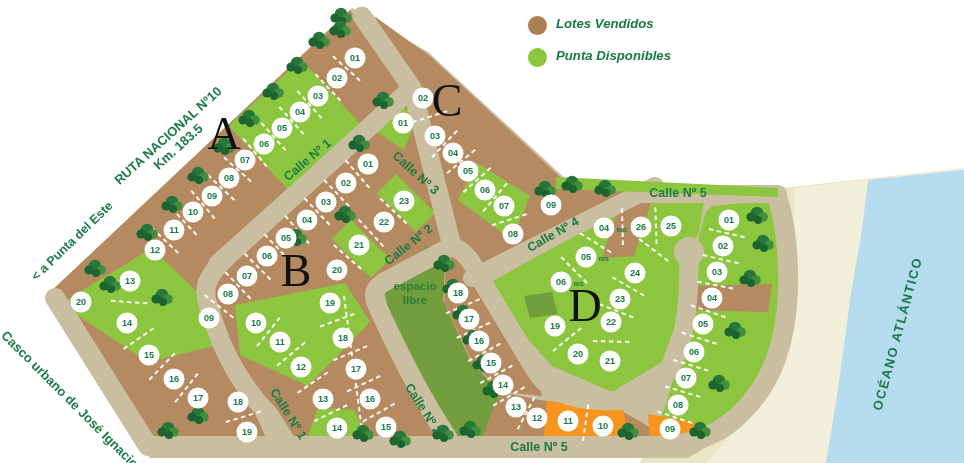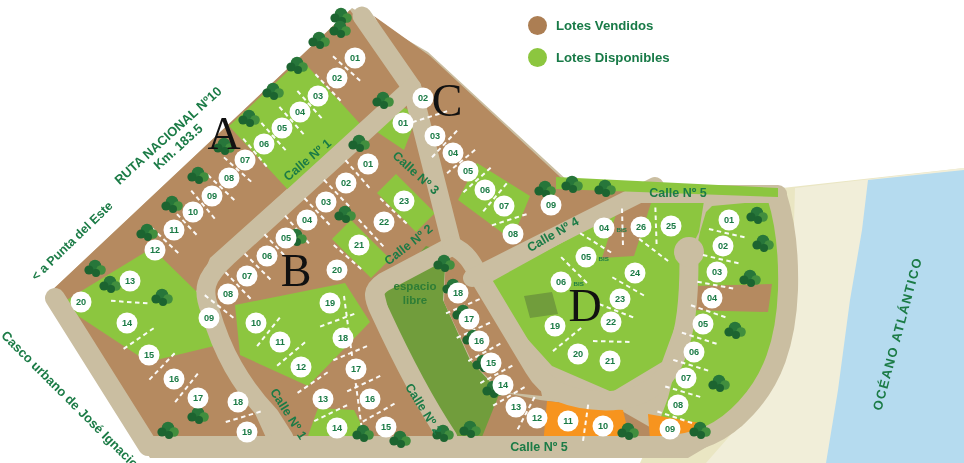--- a/index.html
+++ b/index.html
@@ -5,21 +5,21 @@
   html,body{margin:0;padding:0;background:#fff;}
   .stage{position:relative;width:964px;height:463px;background:#ffffff;overflow:hidden;
          font-family:"Liberation Sans", sans-serif;}
   svg{position:absolute;left:0;top:0;}
   .note{position:absolute;color:#1b7b46;font-weight:bold;z-index:5;}
   .ruta{left:88px;top:126px;width:170px;transform:rotate(-42deg);font-size:13px;line-height:15px;text-align:center;}
   .punta{left:2px;top:234px;width:140px;transform:rotate(-44deg);font-size:12.5px;text-align:center;}
   .casco{left:-30px;top:392px;width:200px;transform:rotate(45deg);font-size:13px;text-align:center;white-space:nowrap;}
   .oceano{left:800px;top:326px;width:195px;transform:rotate(-75deg);font-size:13px;letter-spacing:1.5px;text-align:center;white-space:nowrap;}
   .legend{position:absolute;left:528px;top:16px;z-index:6;}
-  .legend-row{display:flex;align-items:center;margin-bottom:13px;}
+  .legend-row{display:flex;align-items:flex-start;margin-bottom:13px;font-style:italic;}
   .legend-swatch{width:19px;height:19px;border-radius:50%;margin-right:9px;flex:0 0 auto;}
   .legend-label{font-size:13.2px;font-weight:bold;color:#187a47;}
 </style>
 </head>
 <body>
 
 <div class="stage">
   <svg id="map" width="964" height="463" viewBox="0 0 964 463">
       <polygon points="764,190 964,168 964,463 640,463" fill="#eae6c3"></polygon>
       <polygon points="795,188 964,168 964,463 706,463 748,415 783,345 793,260" fill="#f1eed9"></polygon>
@@ -706,16 +706,16 @@
   <div class="note casco">Casco urbano de José Ignacio</div>
   <div class="note oceano">OCÉANO ATLÁNTICO</div>
 
   <div class="legend">
     <div class="legend-row">
       <span class="legend-swatch" style="background: rgb(172, 126, 83);"></span>
       <span class="legend-label">Lotes Vendidos</span>
     </div>
     <div class="legend-row">
       <span class="legend-swatch" style="background: rgb(140, 198, 63);"></span>
-      <span class="legend-label">Lotes Disponibles</span>
+      <span class="legend-label">Punta Disponibles</span>
     </div>
   </div>
 </div>
 
 </body></html>

